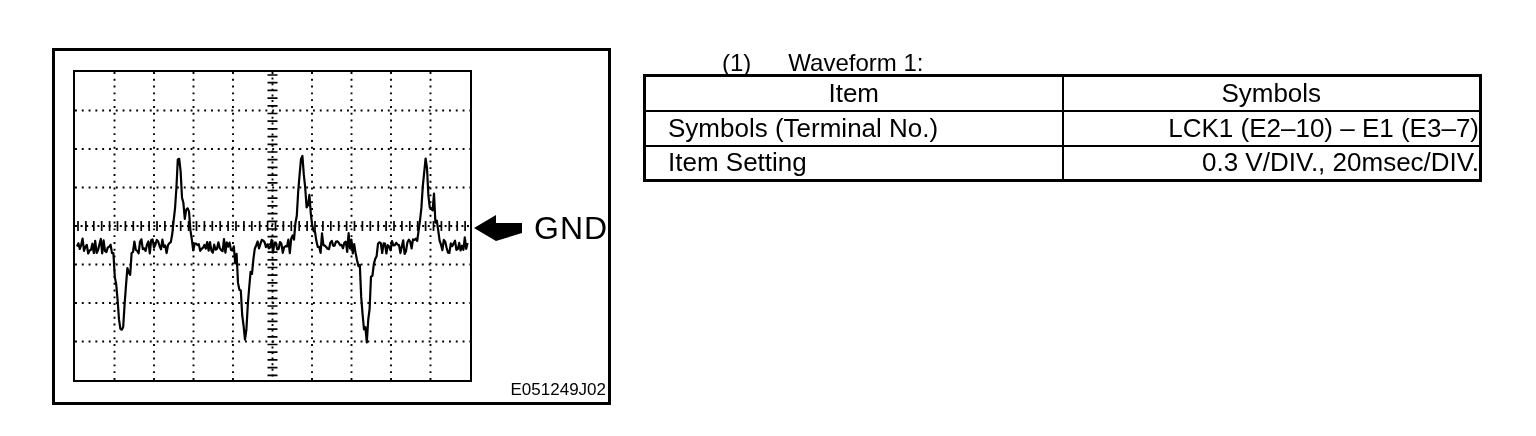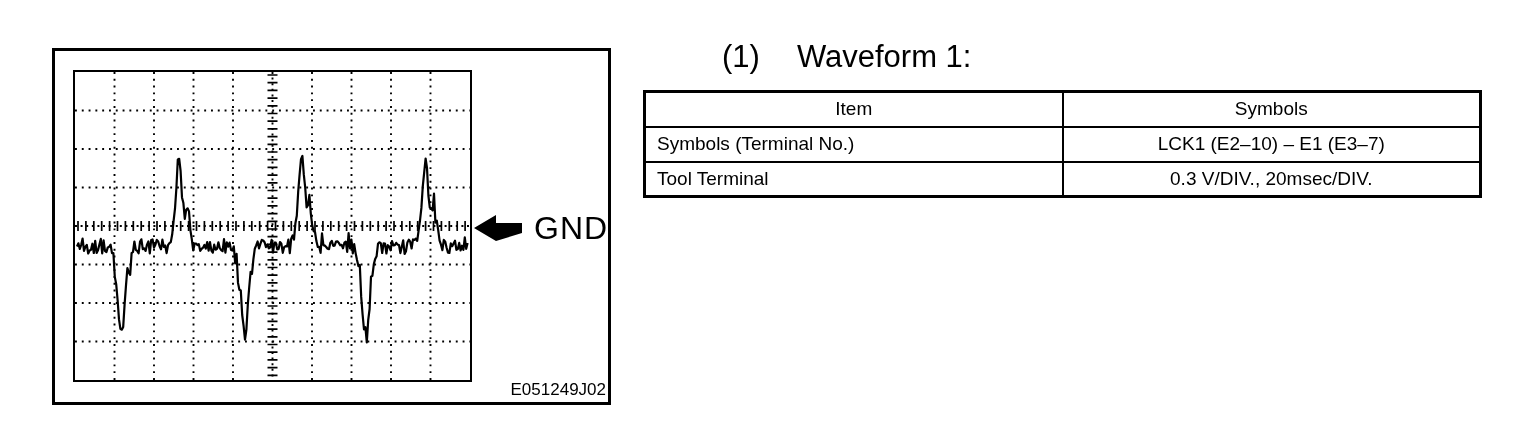--- a/index.html
+++ b/index.html
@@ -9,30 +9,30 @@
 
   
   .figure-box { position:absolute; left:52px; top:48px; width:559px; height:357px; border:3px solid #000; background:#fff;text-align:right; }
   .scope { position:absolute; left:18px; top:19px; width:399px; height:312px; border:2px solid #000; }
   .scope svg { display:block; }
   .gnd-arrow { position:absolute; left:419px; top:162px; width:48px; height:30px; }
   .gnd-label { position:absolute; left:479px; top:160px; font-size:32px; line-height:34px; letter-spacing:1px; }
   .figure-id { position:absolute; right:2px; bottom:3px; font-size:17px; line-height:19px;margin-top:44px; }
 
   
-  .heading { position:absolute; left:722px; top:40px; font-size:31px; line-height:34px; white-space:nowrap; }
+  .heading { position:absolute; left:722px; top:46px; font-size:24px; line-height:34px; white-space:nowrap; }
   .heading .num { display:inline-block; margin-right:37px; }
 
   
-  .spec-table { position:absolute; left:643px; top:90px; width:839px; border-collapse:collapse; table-layout:fixed;
-                font-size:19px; border:3px solid #000; }
+  .spec-table { position:absolute; left:643px; top:74px; width:839px; border-collapse:collapse; table-layout:fixed;
+                font-size:26px; border:3px solid #000; }
   .spec-table th, .spec-table td { border:2px solid #000; height:35px; padding:0 0 0 0; font-weight:normal; vertical-align:middle; }
   .spec-table th { text-align:center; }
-  .spec-table td.item { text-align:left; padding-left:11px; }
-  .spec-table td.contents { text-align:center; }
+  .spec-table td.item { text-align:left; padding-left:22px; }
+  .spec-table td.contents { text-align:right; }
 </style>
 </head>
 <body>
 
 <div class="page">
 
   <div class="figure-box">
     <div class="scope">
       <svg width="395" height="308" viewBox="0 0 395 308">
           <line x1="39.5" y1="0" x2="39.5" y2="308" stroke="#000" stroke-width="1.9" stroke-dasharray="1.9 4.9"></line>
@@ -77,19 +77,19 @@
         <th>Item</th>
         <th>Symbols</th>
       </tr>
     </thead>
     <tbody>
       <tr>
         <td class="item">Symbols (Terminal No.)</td>
         <td class="contents">LCK1 (E2–10) – E1 (E3–7)</td>
       </tr>
       <tr>
-        <td class="item">Tool Terminal</td>
+        <td class="item">Item Setting</td>
         <td class="contents">0.3 V/DIV., 20msec/DIV.</td>
       </tr>
     </tbody>
   </table>
 
 </div>
 
 </body></html>

